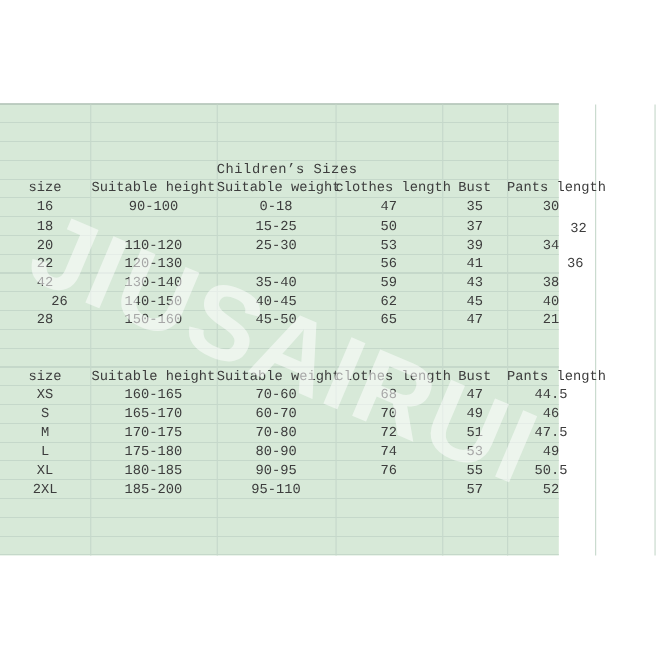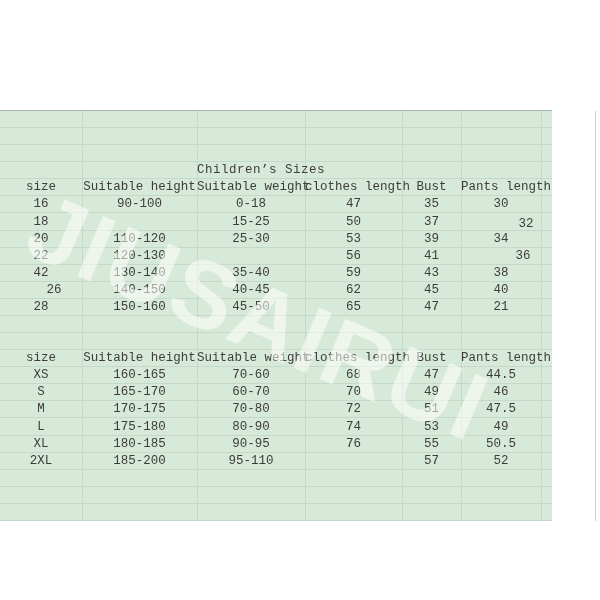--- a/index.html
+++ b/index.html
@@ -6,29 +6,28 @@
   .canvas{
     position:relative;
     width:600px;height:600px;
     background:#ffffff;
     overflow:hidden;
     font-family:"Liberation Mono","DejaVu Sans Mono",monospace;
   }
   .sheet{
     position:absolute;
     left:0; top:94px;
-    width:552px; height:410px;
+    width:508px; height:410px;
     background-color:#d7e9d8;
     border-top:1px solid #a6b7ad;
     
     background-image:repeating-linear-gradient(
       to bottom,
       transparent 0px, transparent 16.08px,
       #c5d8ca 16.08px, #c5d8ca 17.08px);
-    margin-top:16px;
   }
   .vline{
     position:absolute; top:0; bottom:0; width:1px;
     background:#c5d8ca;
   }
   .cell{
     position:absolute;
     height:17.08px; line-height:17.08px;
     text-align:center;
     font-size:12.5px;

